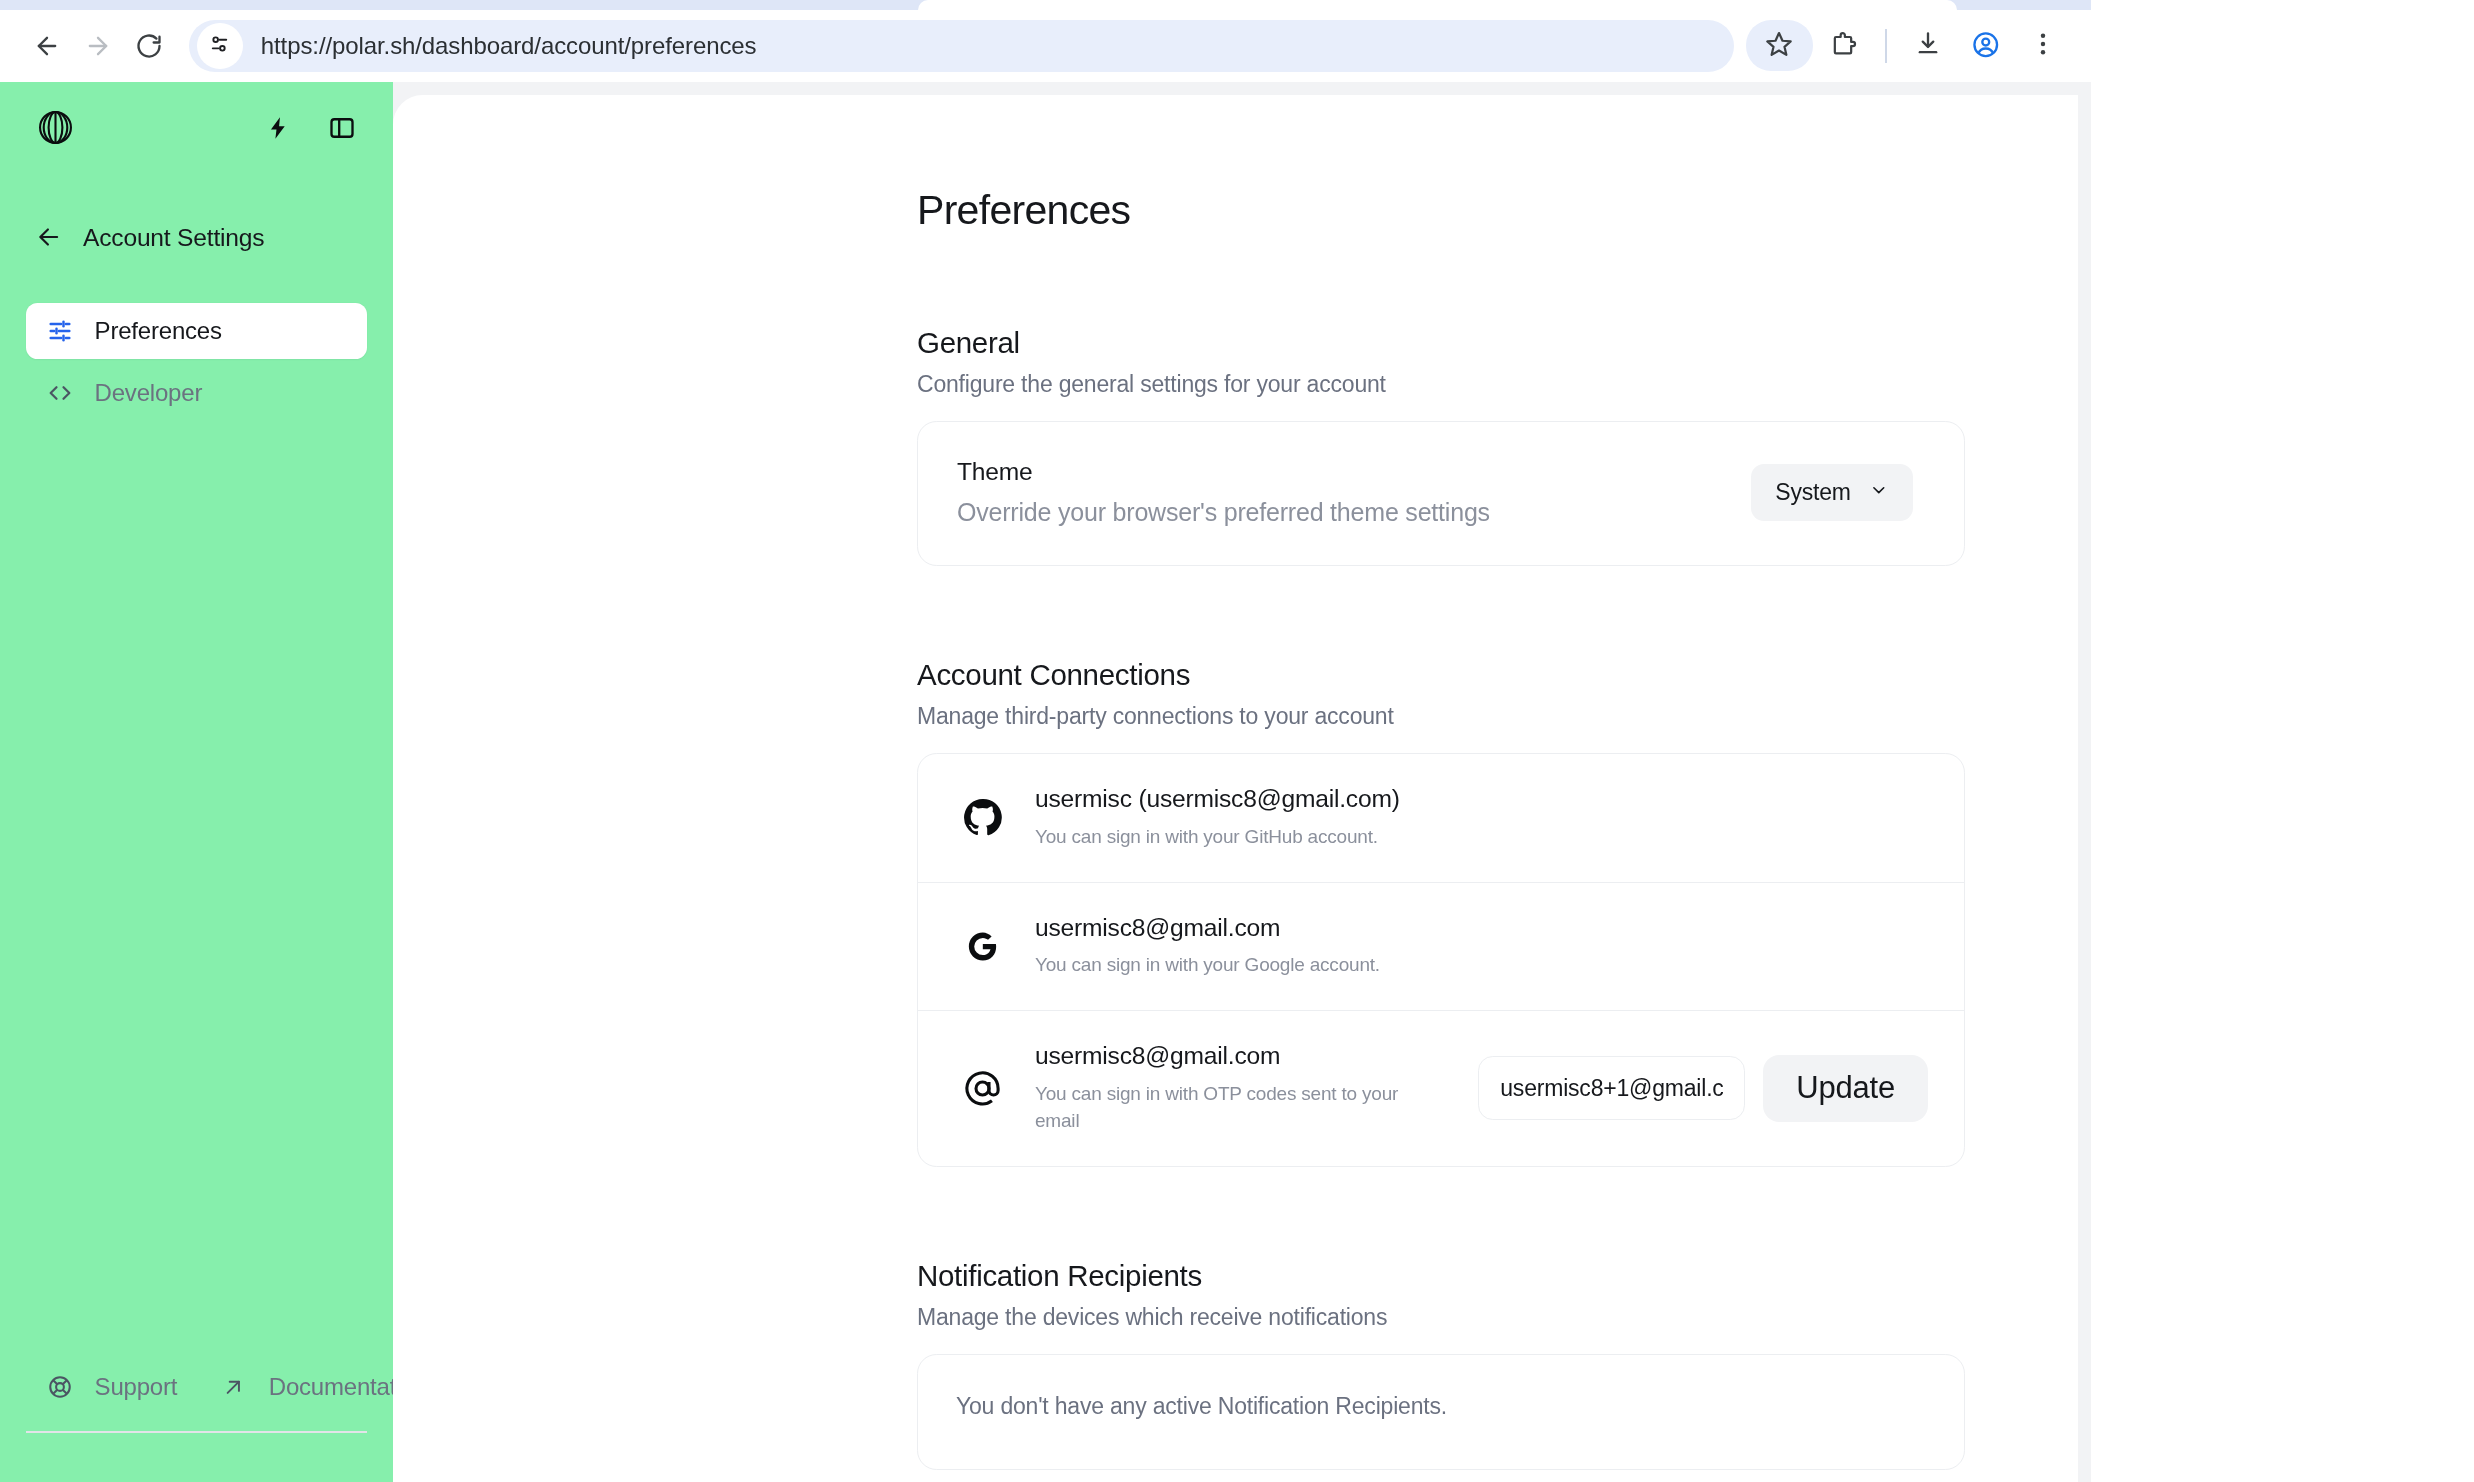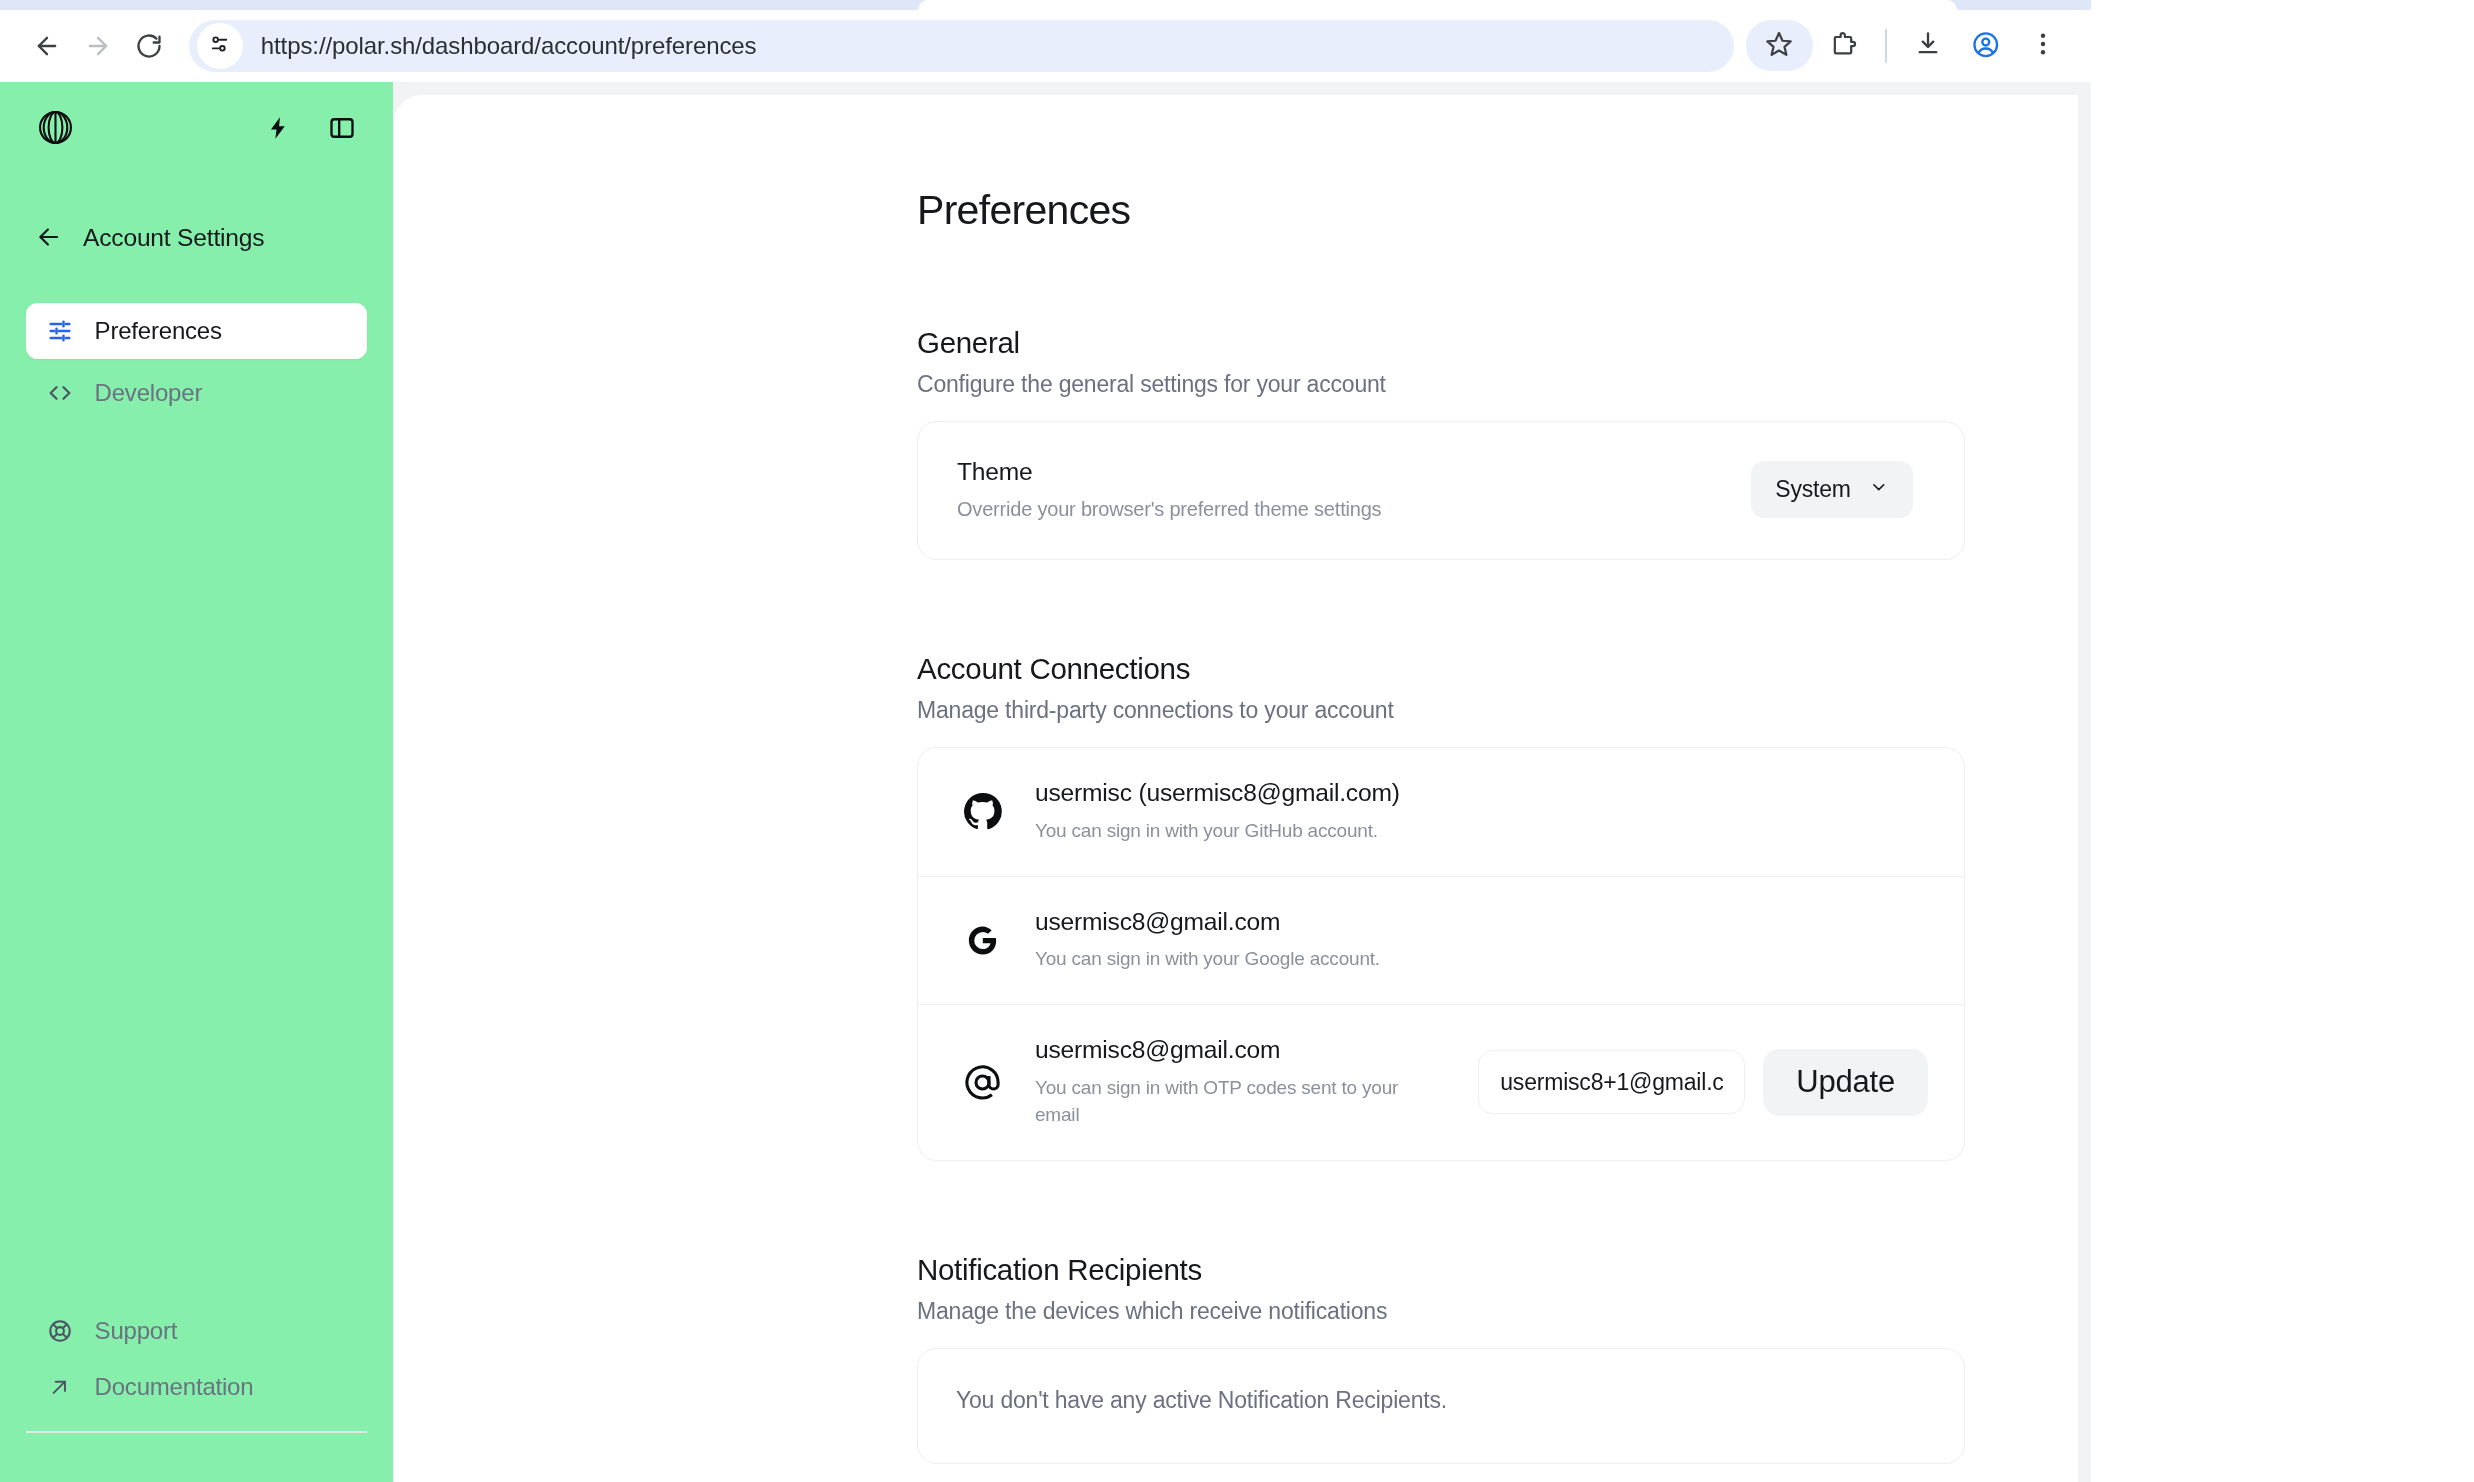--- a/index.html
+++ b/index.html
@@ -83,21 +83,21 @@
   .sb-item {
     display: flex; align-items: center; gap: 19.6px;
     height: 56px; padding: 0 18px; border-radius: 11.5px; cursor: pointer;
   }
   .sb-item.active { background: #ffffff; box-shadow: 0 0.8px 1.6px rgba(16,24,40,0.05); }
   .sb-item .sb-label { font-size: 24px; color: #6b7280; letter-spacing: -0.2px; }
   .sb-item.active .sb-label { color: #16181c; }
   .sb-ico { width: 31px; height: 31px; display:flex; align-items:center; justify-content:center; flex: 0 0 31px; }
 
   .sb-spacer { flex: 1 1 auto; }
-  .sb-footer { padding: 0 26px 0 26px; display: flex; flex-direction: column; gap: 4.9px; }
+  .sb-footer { padding: 0 26px 0 26px; display: flex; flex-direction: row; gap: 4.9px; }
   .sb-footer .sb-item { height: 52px; }
   .sb-footer-rule { height: 1.6px; background: #e2e4e8; margin: 18px 26px 0 26px; }
 
   
   .content-panel {
     flex: 1 1 auto; background: #ffffff; border-top-left-radius: 29.5px;
     margin: 13px 13px 0 0; overflow: hidden; position: relative;
   }
   .content-inner {
     padding: 92px 0 0 524px;
@@ -111,21 +111,21 @@
 
   .card {
     width: 1048px; border: 1.6px solid #eceef1; border-radius: 19.6px; background: #ffffff;
   }
 
   .theme-row {
     display: flex; align-items: center; justify-content: space-between;
     padding: 36px 51px 38px 39px;
   }
   .theme-texts .t-title { font-size: 24.6px; color: #16181c; letter-spacing: -0.2px; }
-  .theme-texts .t-sub { font-size: 20px; color: #8b909c; margin-top: 11.5px; letter-spacing: -0.2px; }
+  .theme-texts .t-sub { font-size: 25px; color: #8b909c; margin-top: 11.5px; letter-spacing: -0.2px; }
   .select-btn {
     display: inline-flex; align-items: center; gap: 18px;
     background: #f2f3f5; border: none; border-radius: 13px;
     padding: 0 24.6px; height: 57px; cursor: pointer;
     font-size: 23px; color: #16181c; font-family: inherit; letter-spacing: -0.2px;
   }
 
   .conn-row {
     display: flex; align-items: center; gap: 31px;
     padding: 31px 36px 31px 43px; border-bottom: 1.6px solid #eceef1;

